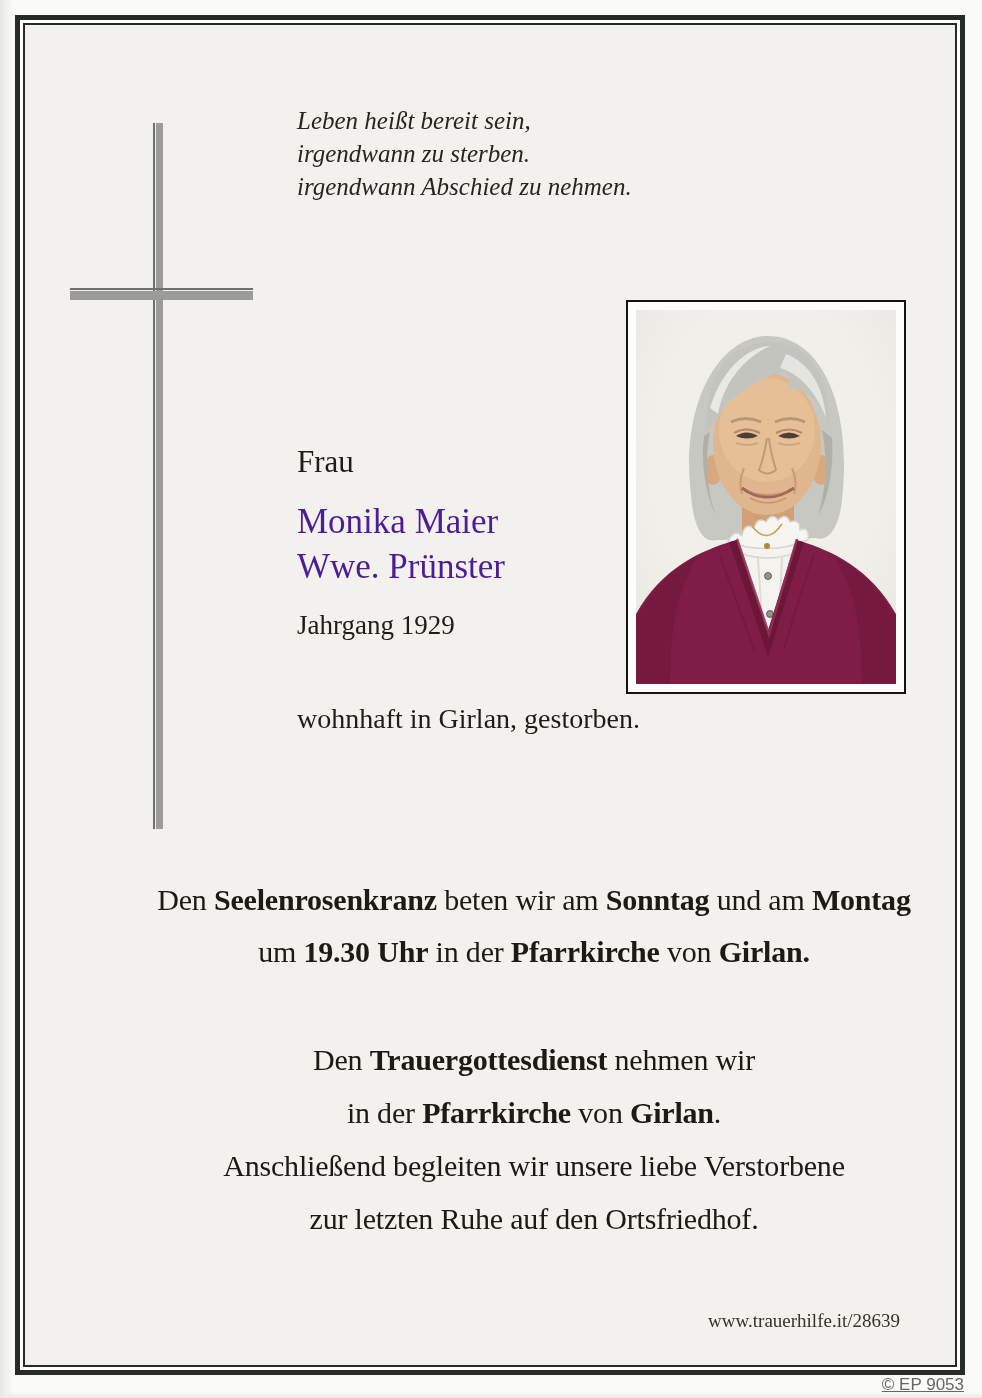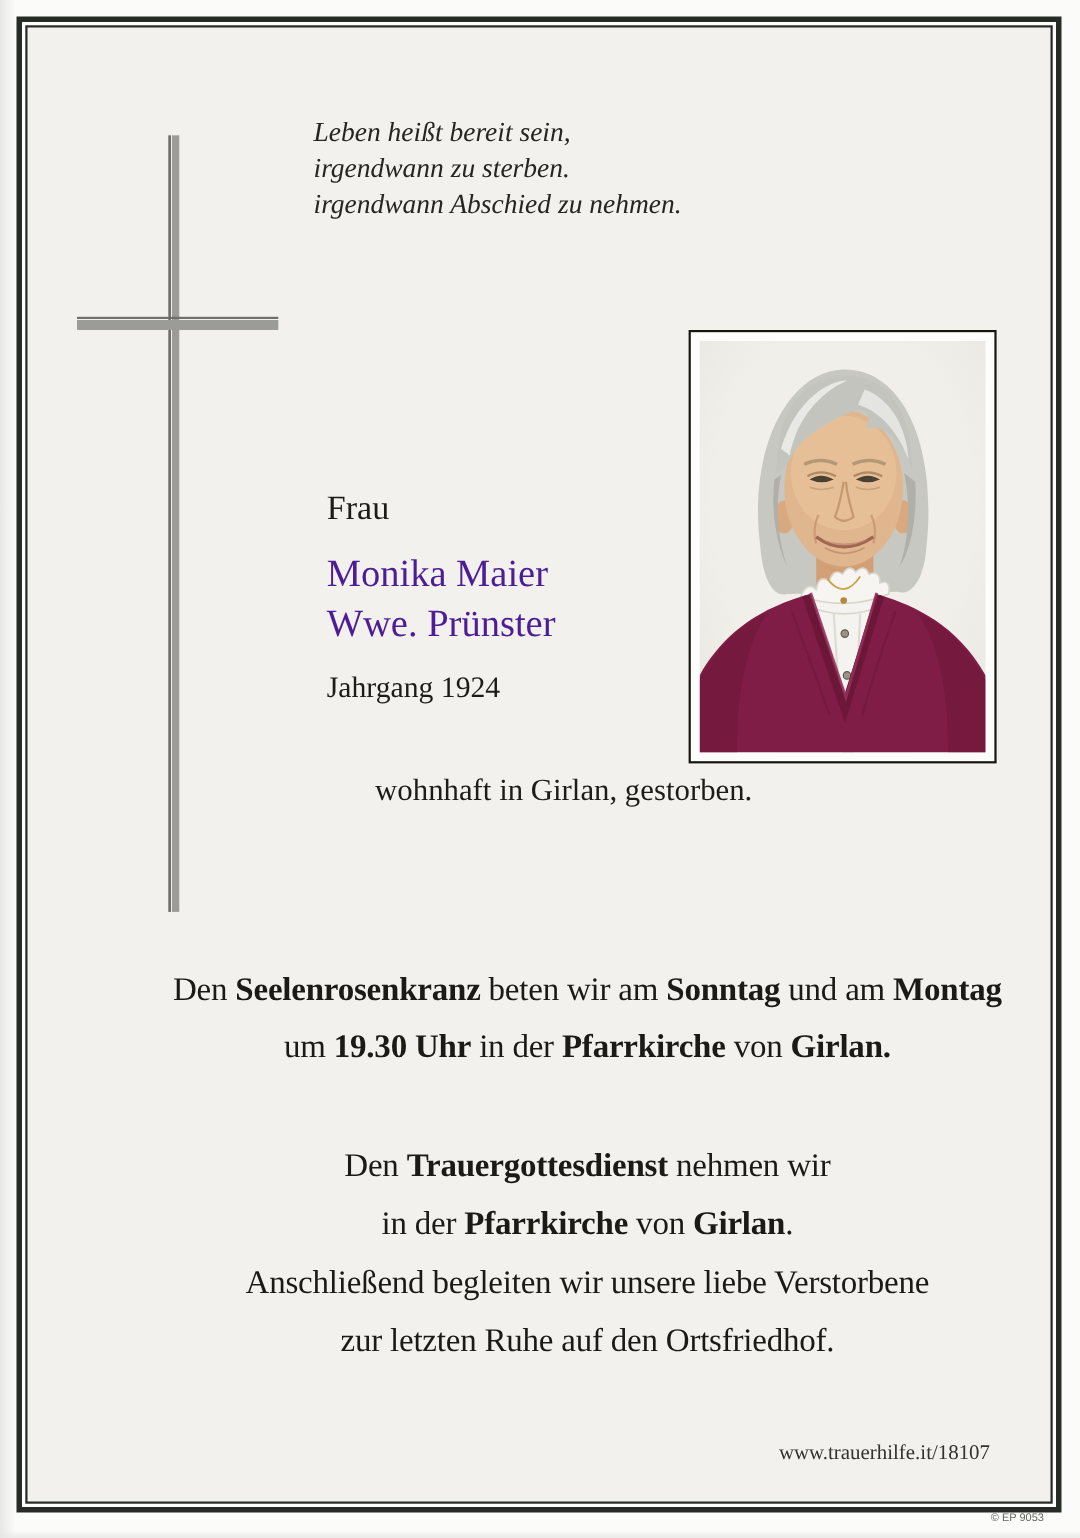--- a/index.html
+++ b/index.html
@@ -23,33 +23,33 @@
   
   .cross-v{
     left:128px;top:98px;width:10px;height:706px;
     background:linear-gradient(to right,#6f6f6b 0 2px,rgba(0,0,0,0) 2px 3px,#9b9b97 3px 10px);
   }
   .cross-h{
     left:45px;top:263px;width:183px;height:12px;
     background:linear-gradient(to bottom,#6f6f6b 0 2px,rgba(0,0,0,0) 2px 3px,#9b9b97 3px 12px);
   }
   
-  .verse{left:260px;top:79px;font-style:italic;font-size:25px;line-height:33px;color:#26251f;}
+  .verse{left:272px;top:79px;font-style:italic;font-size:25px;line-height:33px;color:#26251f;}
   .deathinfo{left:272px;top:276px;font-size:27px;line-height:31.5px;color:#1d1c17;}
   .salutation{left:272px;top:419px;font-size:31px;color:#1d1c17;}
   .name{left:272px;top:474px;font-size:35px;line-height:45px;font-weight:normal;color:#4c1d95;}
   .byear{left:272px;top:585px;font-size:27px;color:#1d1c17;}
-  .residence{left:272px;top:678px;font-size:28px;color:#1d1c17;margin-left:44px;}
+  .residence{left:272px;top:678px;font-size:28px;color:#1d1c17;}
   .notice{left:0;width:100%;text-align:center;color:#1b1a15;letter-spacing:-0.2px;margin-left:44px;}
   .rosary{top:849px;font-size:30px;line-height:52px;}
   .funeral{top:1008px;font-size:30px;line-height:53px;}
   .b{font-weight:bold;}
   .website{right:55px;top:1285px;font-size:19px;color:#33322c;}
-  .printcode{position:absolute;right:33px;top:1375px;font-size:10px;color:#67675f;
-    font-family:"Liberation Sans","DejaVu Sans",sans-serif;}
+  .printcode{position:absolute;right:18px;top:1375px;font-size:17px;color:#67675f;
+    font-family:"Liberation Sans","DejaVu Sans",sans-serif;text-decoration:underline;}
   
   .photo{
     left:601px;top:275px;width:280px;height:394px;box-sizing:border-box;
     border:2px solid #15140f;background:#fdfdfb;padding:8px;
   }
   .photo svg{display:block;}
 </style>
 </head>
 <body>
 
@@ -66,21 +66,21 @@
       </div>
 
 
     <div class="abs salutation">Frau</div>
 
     <div class="abs name">
         <div>Monika Maier</div>
         <div>Wwe. Prünster</div>
       </div>
 
-    <div class="abs byear">Jahrgang 1924</div>
+    <div class="abs byear">Jahrgang 1929</div>
 
     <div class="abs residence">wohnhaft in Girlan, gestorben.</div>
 
     <div class="abs photo">
       <svg width="260" height="374" viewBox="0 0 260 374">
 
         <rect x="0" y="0" width="260" height="374" fill="#efede8"></rect>
         <rect x="0" y="0" width="260" height="374" fill="url(#bgvig)" opacity="0.5"></rect>
         <defs>
           <radialGradient id="bgvig" cx="50%" cy="40%" r="75%">
@@ -157,18 +157,18 @@
         <div><span>um </span><span class="b">19.30 Uhr</span><span> in der </span><span class="b">Pfarrkirche</span><span> von </span><span class="b">Girlan.</span></div>
       </div>
 
     <div class="abs notice funeral">
         <div><span>Den </span><span class="b">Trauergottesdienst</span><span> nehmen wir</span></div>
         <div><span>in der </span><span class="b">Pfarrkirche</span><span> von </span><span class="b">Girlan</span><span>.</span></div>
         <div><span>Anschließend begleiten wir unsere liebe Verstorbene</span></div>
         <div><span>zur letzten Ruhe auf den Ortsfriedhof.</span></div>
       </div>
 
-    <div class="abs website">www.trauerhilfe.it/18107</div>
+    <div class="abs website">www.trauerhilfe.it/28639</div>
 
   </div>
 </div>
 
 <div class="printcode">© EP 9053</div>
 
 </body></html>

